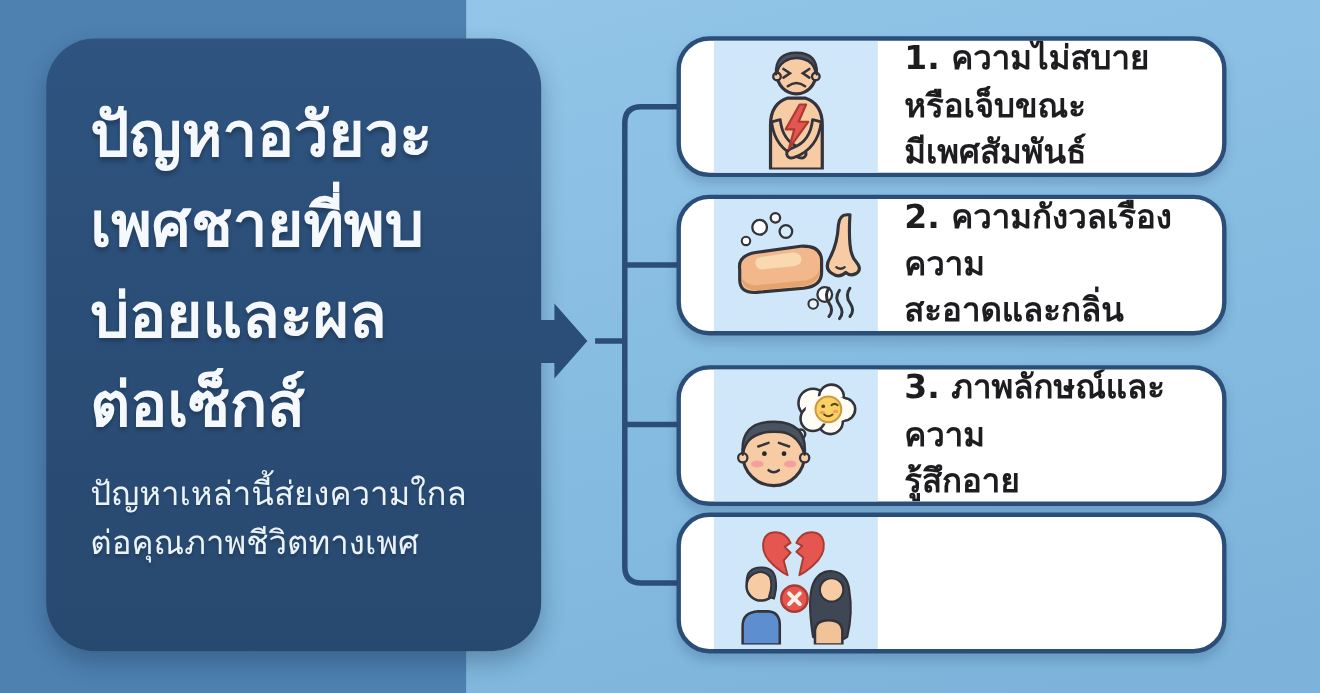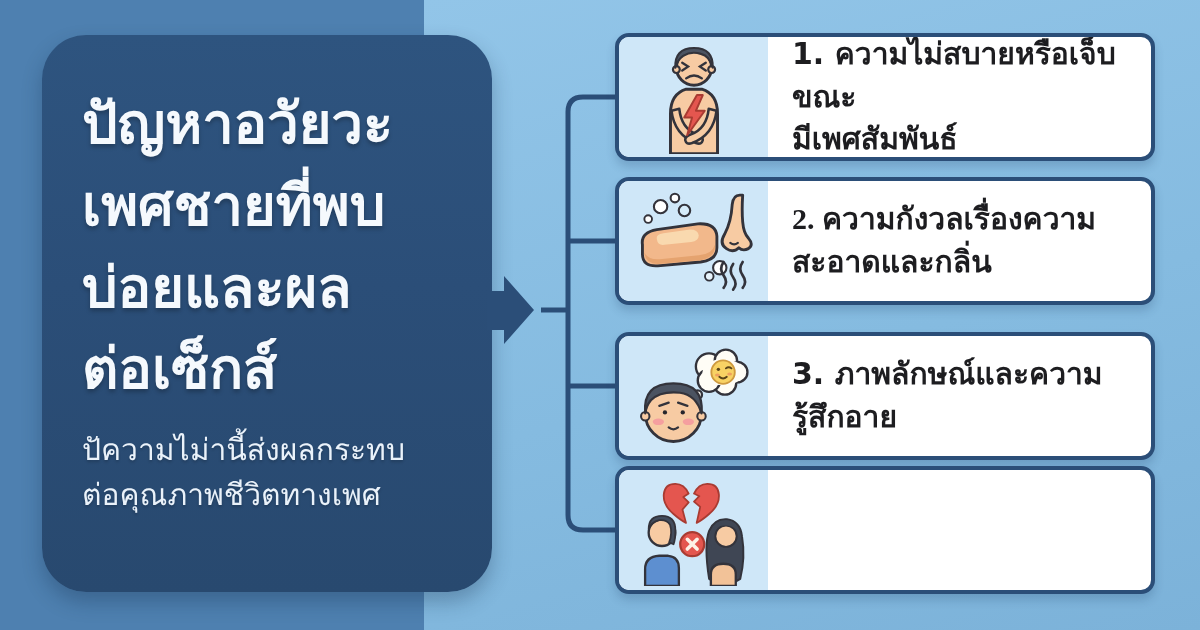--- a/index.html
+++ b/index.html
@@ -41,28 +41,29 @@
     font-size:30px;font-weight:500;line-height:1.5;
     color:#eaf2fa;white-space:pre-line;
     text-shadow:0 2px 3px rgba(0,0,0,.2);
   }
 
   .connector-svg{position:absolute;left:0;top:0;width:1200px;height:630px;pointer-events:none;}
   .navy-fill{fill:var(--panel-navy);}
   .navy-stroke{stroke:var(--panel-navy);stroke-width:5;fill:none;}
 
   .card{
-    position:absolute;left:615px;width:540px;height:128px;
+    position:absolute;left:615px;width:500px;height:128px;
     background:var(--card-bg);
     border:4px solid var(--panel-navy);
-    border-radius:14px;
+    border-radius:30px;
     overflow:hidden;display:flex;
     box-shadow:0 6px 10px rgba(25,55,95,.20);
+    padding-left:30px;
   }
-  .card-1{top:33px;} .card-2{top:177px;font-family:Liberation Serif, serif;} .card-3{top:332px;} .card-4{top:466px;}
+  .card-1{top:33px;} .card-2{top:177px;} .card-3{top:332px;} .card-4{top:466px;}
   .card-icon{
     width:149px;flex:none;background:var(--card-icon-bg);
     display:flex;align-items:center;justify-content:center;
   }
   .card-label{
     flex:1;display:flex;align-items:center;
     padding:0 18px 0 24px;
     font-size:30px;font-weight:600;line-height:1.42;
     color:var(--text-dark);white-space:pre-line;
   }
@@ -76,21 +77,21 @@
 <body>
 
 <div class="bg-left"></div>
 <div class="bg-right"></div>
 
 <div class="panel">
   <div class="panel-title">ปัญหาอวัยวะ
 เพศชายที่พบ
 บ่อยและผล
 ต่อเซ็กส์</div>
-  <div class="panel-subtitle">ปัความไม่านี้ส่งผลกระทบ
+  <div class="panel-subtitle">ปัญหาเหล่านี้ส่ยงความใกล
 ต่อคุณภาพชีวิตทางเพศ</div>
 </div>
 
 <svg class="connector-svg" viewBox="0 0 1200 630">
   <polygon class="navy-fill" points="487,291 504,291 504,276 534,310 504,344 504,330 487,330"></polygon>
   <path class="navy-stroke" d="M541 310 H 568"></path>
   <path class="navy-stroke" d="M618 97 H583 Q568 97 568 112 V515 Q568 530 583 530 H618 M568 241 H618 M568 386 H618"></path>
 </svg>
 
 <div class="card card-1">

